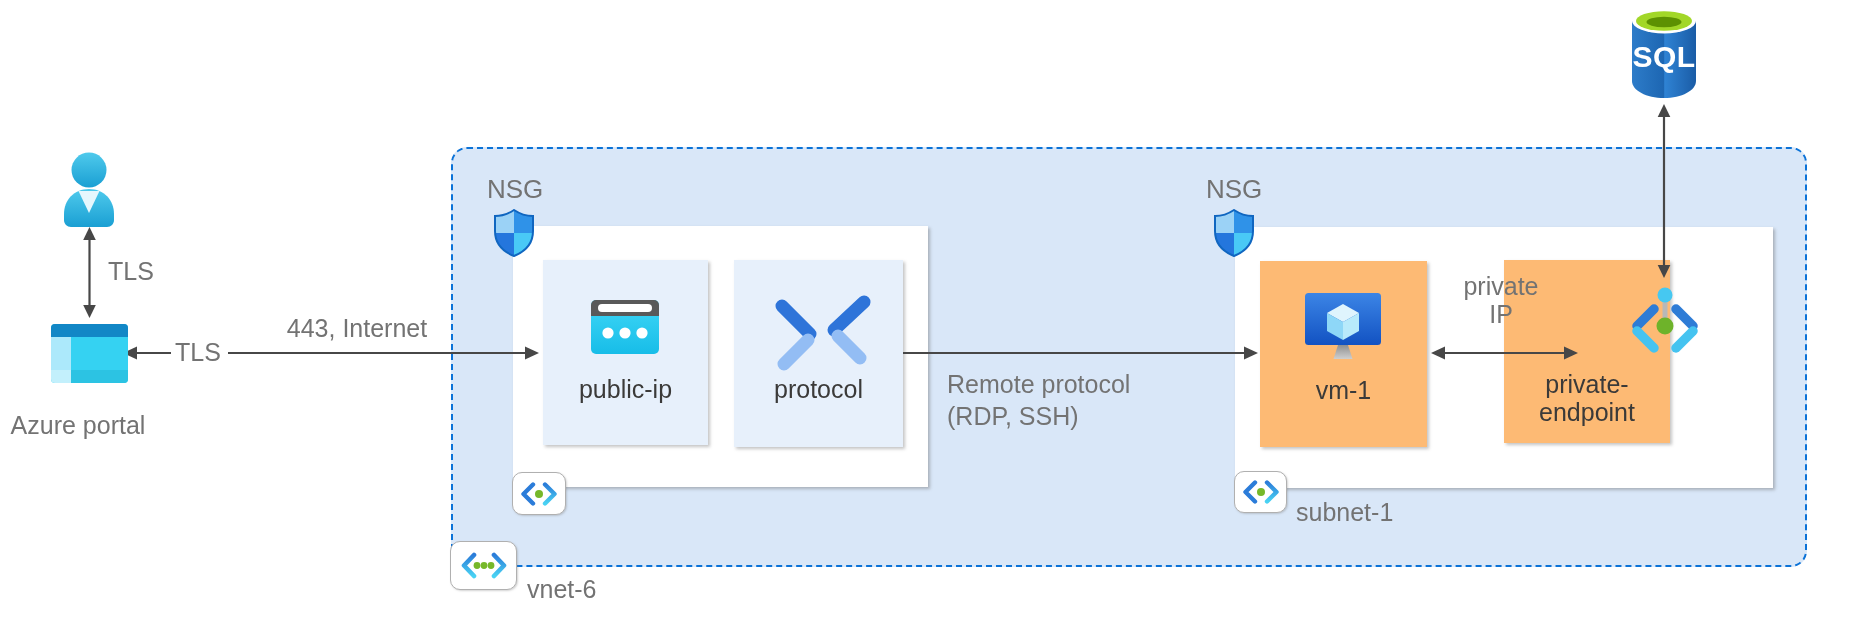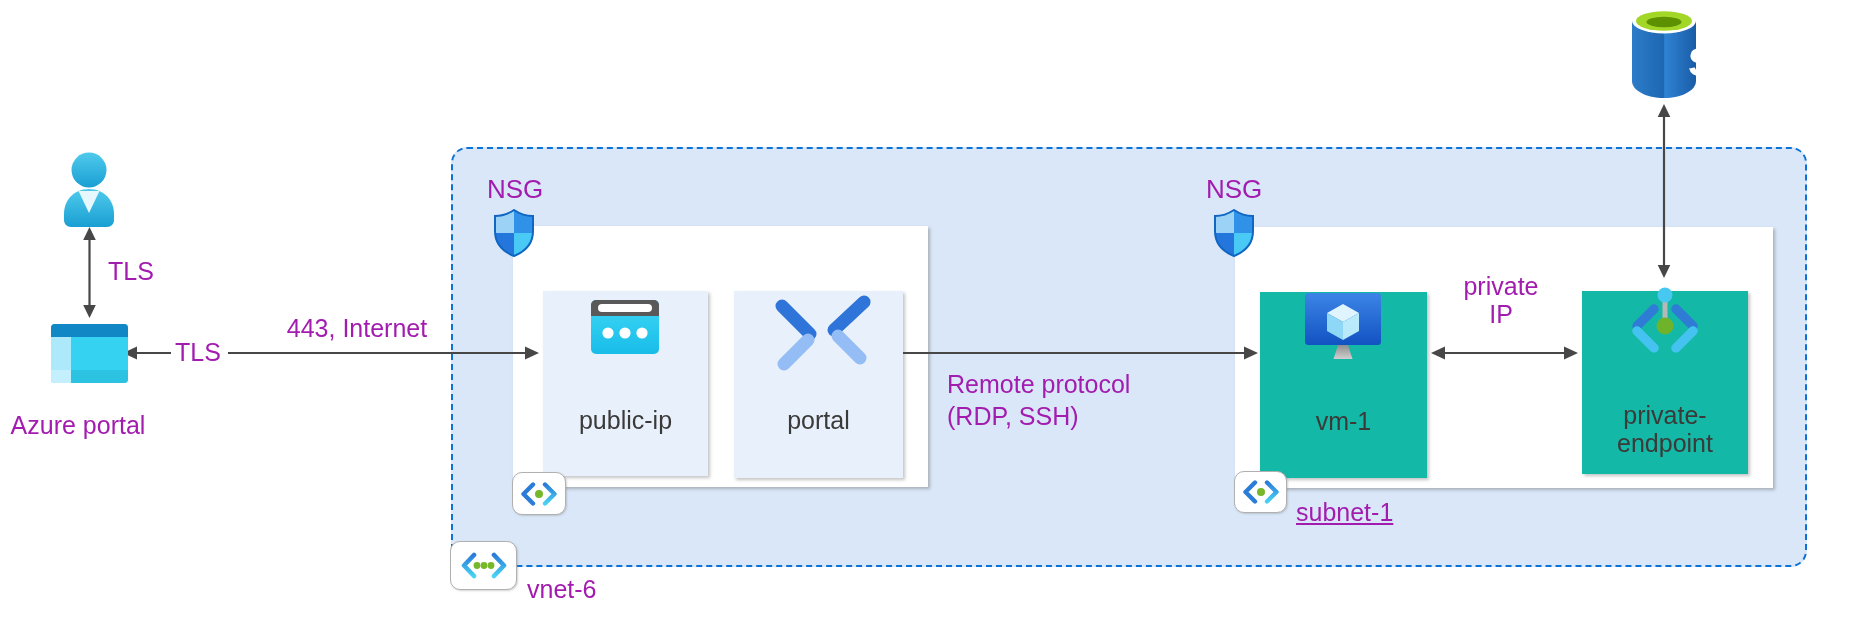--- a/index.html
+++ b/index.html
@@ -13,49 +13,49 @@
     left:451px; top:147px; width:1356px; height:420px;
     background:#d9e7f8; border:2px dashed #0b72d7; border-radius:16px;
     box-sizing:border-box; z-index:1;
   }
   .subnet-box{
     background:#ffffff; box-shadow:2px 2px 3px rgba(110,110,110,.45); z-index:2;
   }
   .subnet-bastion{left:513px; top:226px; width:415px; height:261px;}
   .subnet-1{left:1235px; top:227px; width:538px; height:261px;}
   .node{
-    z-index:3; box-shadow:2px 2px 3px rgba(110,110,110,.4);margin-top:31px;
+    z-index:3; box-shadow:2px 2px 3px rgba(110,110,110,.4);
   }
   .node.blue{background:#e7f0fb;}
-  .node.gray{background:#14b8a6;}
+  .node.gray{background:#fdba74;}
   .node-public-ip{left:543px; top:260px; width:165px; height:185px;}
   .node-bastion{left:734px; top:260px; width:169px; height:187px;}
   .node-vm{left:1260px; top:261px; width:167px; height:186px;}
-  .node-pe{left:1582px; top:260px; width:166px; height:183px;}
+  .node-pe{left:1504px; top:260px; width:166px; height:183px;}
   .node-label{
     position:absolute; left:0; right:0; top:115px; text-align:center;
     font-size:25px; color:#3b3a39; line-height:28px;
   }
   .node-label.two-line{top:110px;}
   
-  .lbl{font-size:25px; color:#a21caf; z-index:5; white-space:nowrap;}
+  .lbl{font-size:25px; color:#737373; z-index:5; white-space:nowrap;}
   .lbl-azure-portal{left:0px; top:411px; width:156px; text-align:center;}
   .lbl-tls-v{left:108px; top:257px;}
   .lbl-tls-h{left:170px; top:338px; width:56px; text-align:center;}
   .lbl-443{left:277px; top:314px; width:160px; text-align:center;}
   .lbl-nsg-left{left:487px; top:174px; font-size:26px;}
   .lbl-nsg-right{left:1206px; top:174px; font-size:26px;}
   .lbl-remote{left:947px; top:368px; line-height:32px; white-space:pre-line;}
   .lbl-private-ip{left:1448px; top:272px; width:106px; text-align:center; line-height:28px;}
   .lbl-absubnet{left:578px; top:496px;}
-  .lbl-subnet1{left:1296px; top:498px;text-decoration:underline;}
+  .lbl-subnet1{left:1296px; top:498px;}
   .lbl-vnet1{left:527px; top:575px;}
   .lbl-sql{
-    left:1688px; top:40px; width:76px; text-align:center;
-    font-size:40px; font-weight:bold; color:#ffffff; letter-spacing:.5px; z-index:6;
+    left:1626px; top:40px; width:76px; text-align:center;
+    font-size:30px; font-weight:bold; color:#ffffff; letter-spacing:.5px; z-index:6;
   }
   
   .badge{
     background:#ffffff; border:1.5px solid #b0b0b0; border-radius:10px;
     box-sizing:border-box; z-index:5; display:flex; align-items:center; justify-content:center;
     box-shadow:1px 1px 2px rgba(130,130,130,.35);
   }
   .badge-absubnet{left:512px; top:472px; width:54px; height:43px;}
   .badge-subnet1{left:1234px; top:471px; width:53px; height:42px;}
   .badge-vnet{left:450px; top:541px; width:67px; height:49px;}
@@ -79,21 +79,21 @@
 
   <div class="abs vnet"></div>
 
   <div class="abs subnet-box subnet-bastion"></div>
   <div class="abs subnet-box subnet-1"></div>
 
   <div class="abs node blue node-public-ip">
     <div class="node-label">public-ip</div>
   </div>
   <div class="abs node blue node-bastion">
-    <div class="node-label">portal</div>
+    <div class="node-label">protocol</div>
   </div>
   <div class="abs node gray node-vm">
     <div class="node-label">vm-1</div>
   </div>
   <div class="abs node gray node-pe">
     <div class="node-label two-line">
       <div>private-</div>
       <div>endpoint</div>
     </div>
   </div>

